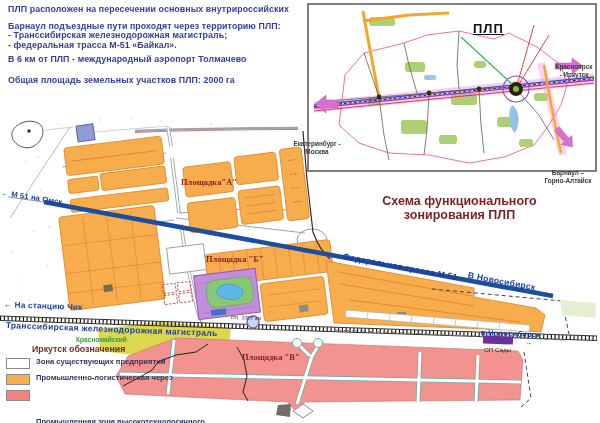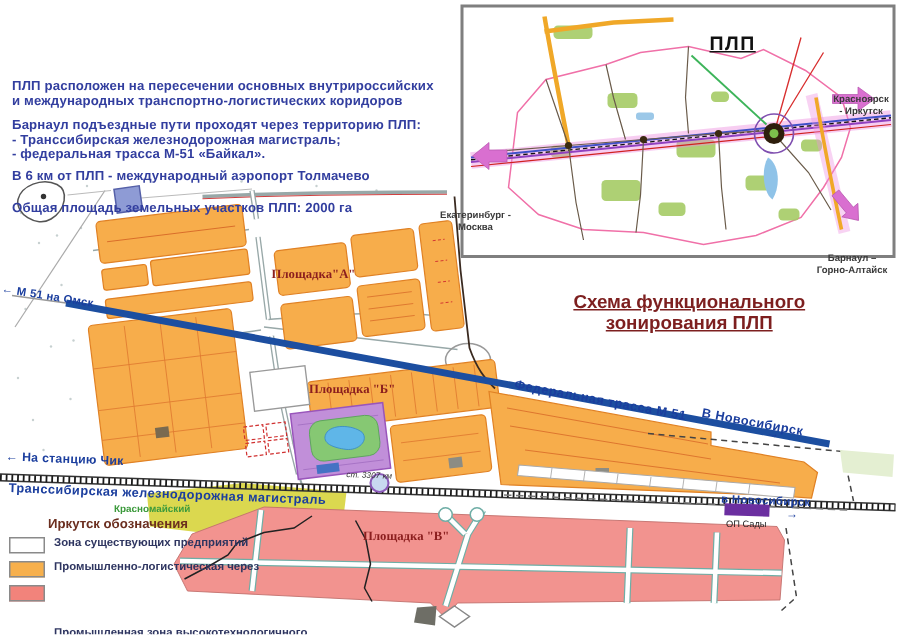--- a/index.html
+++ b/index.html
@@ -260,31 +260,30 @@
     <div class="abs plp" style="left:145px;top:16px;margin-left:19px;">ПЛП</div>
   </div>
 
   <div class="abs inset-lbl pre" style="left:286px;top:112px;width:62px;">Екатеринбург -
 Москва</div>
   <div class="abs inset-lbl pre" style="left:551px;top:35px;width:46px;">Красноярск
 - Иркутск</div>
   <div class="abs inset-lbl pre" style="left:539px;top:141px;width:58px;">Барнаул –
 Горно-Алтайск</div>
 
-  <div class="abs intro" style="left:8px;top:5px;width:300px;margin-top:48px;">
+  <div class="abs intro" style="left:8px;top:5px;width:300px;">
     <div>ПЛП расположен на пересечении основных внутрироссийских</div>
-    <div>и международных транспортно-логистических коридоров</div>
     <div class="gap7">Барнаул подъездные пути проходят через территорию ПЛП:</div>
     <div>- Транссибирская железнодорожная магистраль;</div>
     <div>- федеральная трасса М-51 «Байкал».</div>
     <div class="gap5">В 6 км  от ПЛП - международный аэропорт Толмачево</div>
     <div class="gap11">Общая площадь земельных участков ПЛП: 2000 га</div>
   </div>
 
-  <div class="abs map-title" style="left:372px;top:194px;width:175px;text-decoration:underline;">
+  <div class="abs map-title" style="left:372px;top:194px;width:175px;">
     <div>Схема функционального</div>
     <div>зонирования ПЛП</div>
   </div>
 
   <div class="abs nav-sm rot9" style="left:2px;top:188px;">
     <span>←</span>
     <span>М 51 на Омск</span>
   </div>
   <div class="abs nav rot10" style="left:344px;top:251px;">Федеральная трасса М 51</div>
   <div class="abs nav rot10" style="left:469px;top:270px;">В Новосибирск</div>

